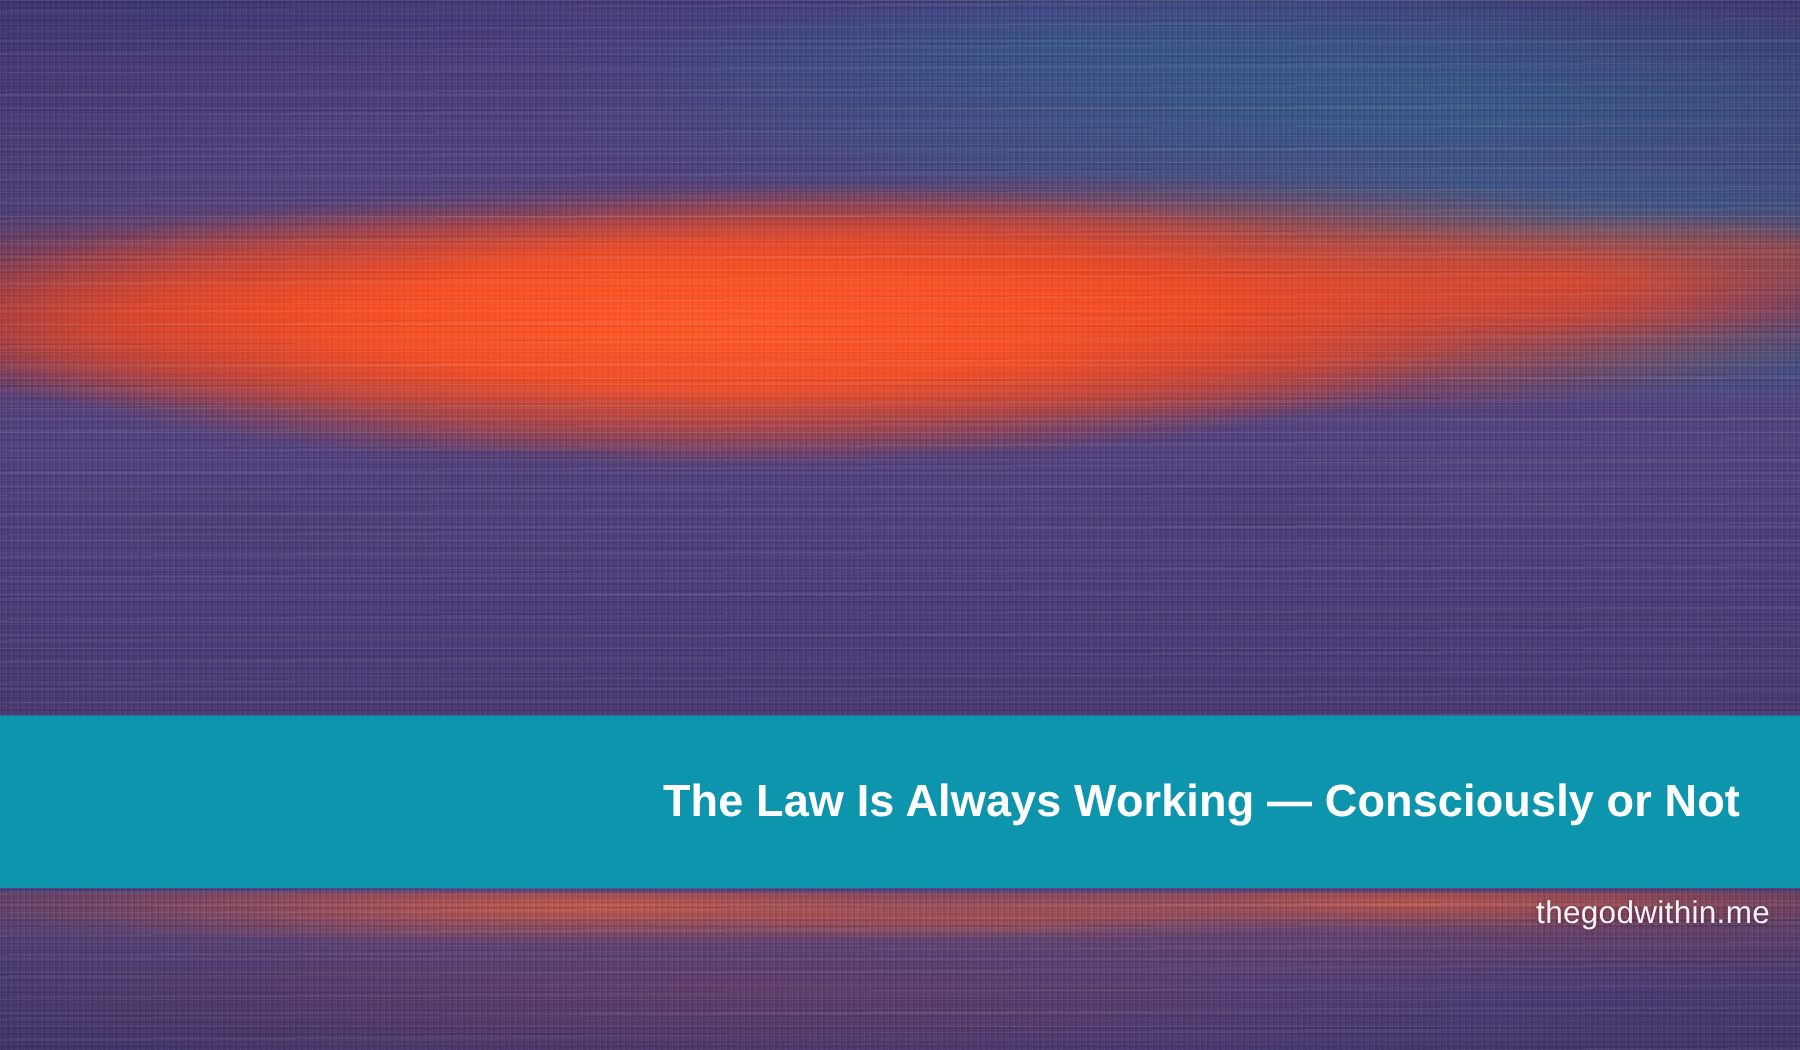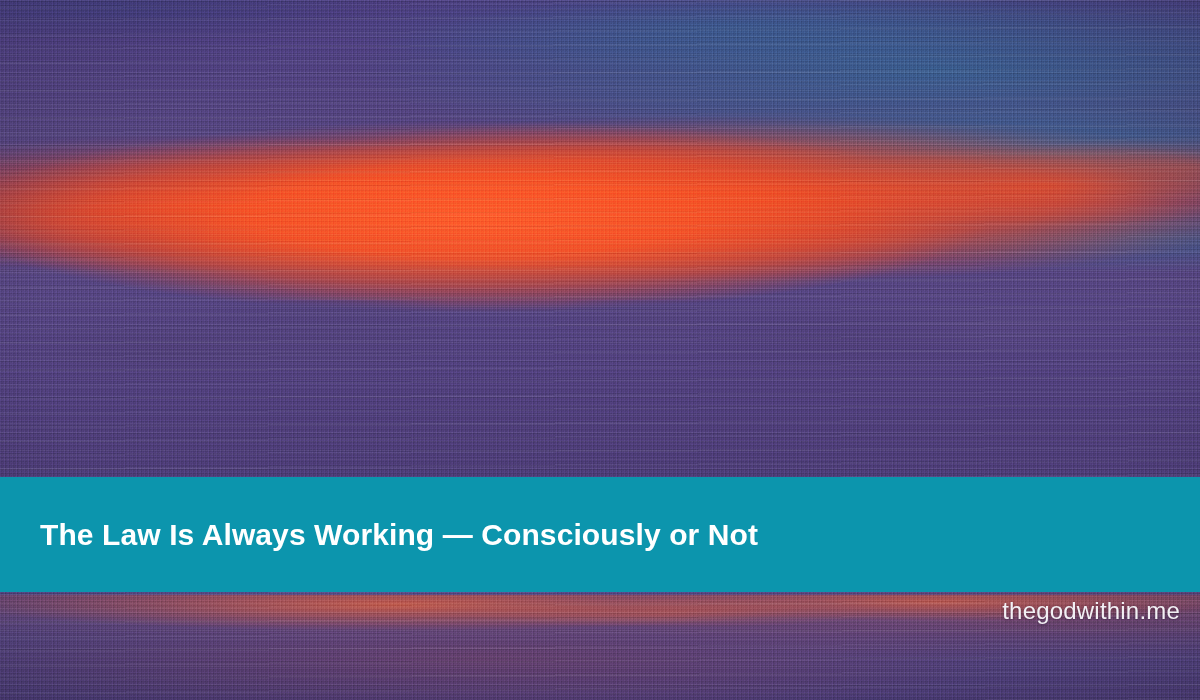--- a/index.html
+++ b/index.html
@@ -162,38 +162,38 @@
     left:0; right:0;
     top:477px;
     height:115px;
     background:#0c95ad;
     display:flex;
     align-items:center;
     z-index:5;
   }
   #title-text {
     width:100%;
-    text-align:left;
+    text-align:right;
     color:#ffffff;
     font-size:30px;
     font-weight:bold;
     letter-spacing:.1px;
     line-height:1.2;
     padding:0 40px;
     white-space:nowrap;
   }
 
   
   #brand {
     position:absolute;
     right:20px;
     top:596px;
     z-index:6;
     color:#f2f0f4;
-    font-size:24px;
+    font-size:21px;
     font-weight:400;
     letter-spacing:.2px;
     line-height:1.25;
     text-shadow:0 1px 3px rgba(30,10,40,.45);
   }
 </style>
 </head>
 <body>
 
 <div id="stage">

